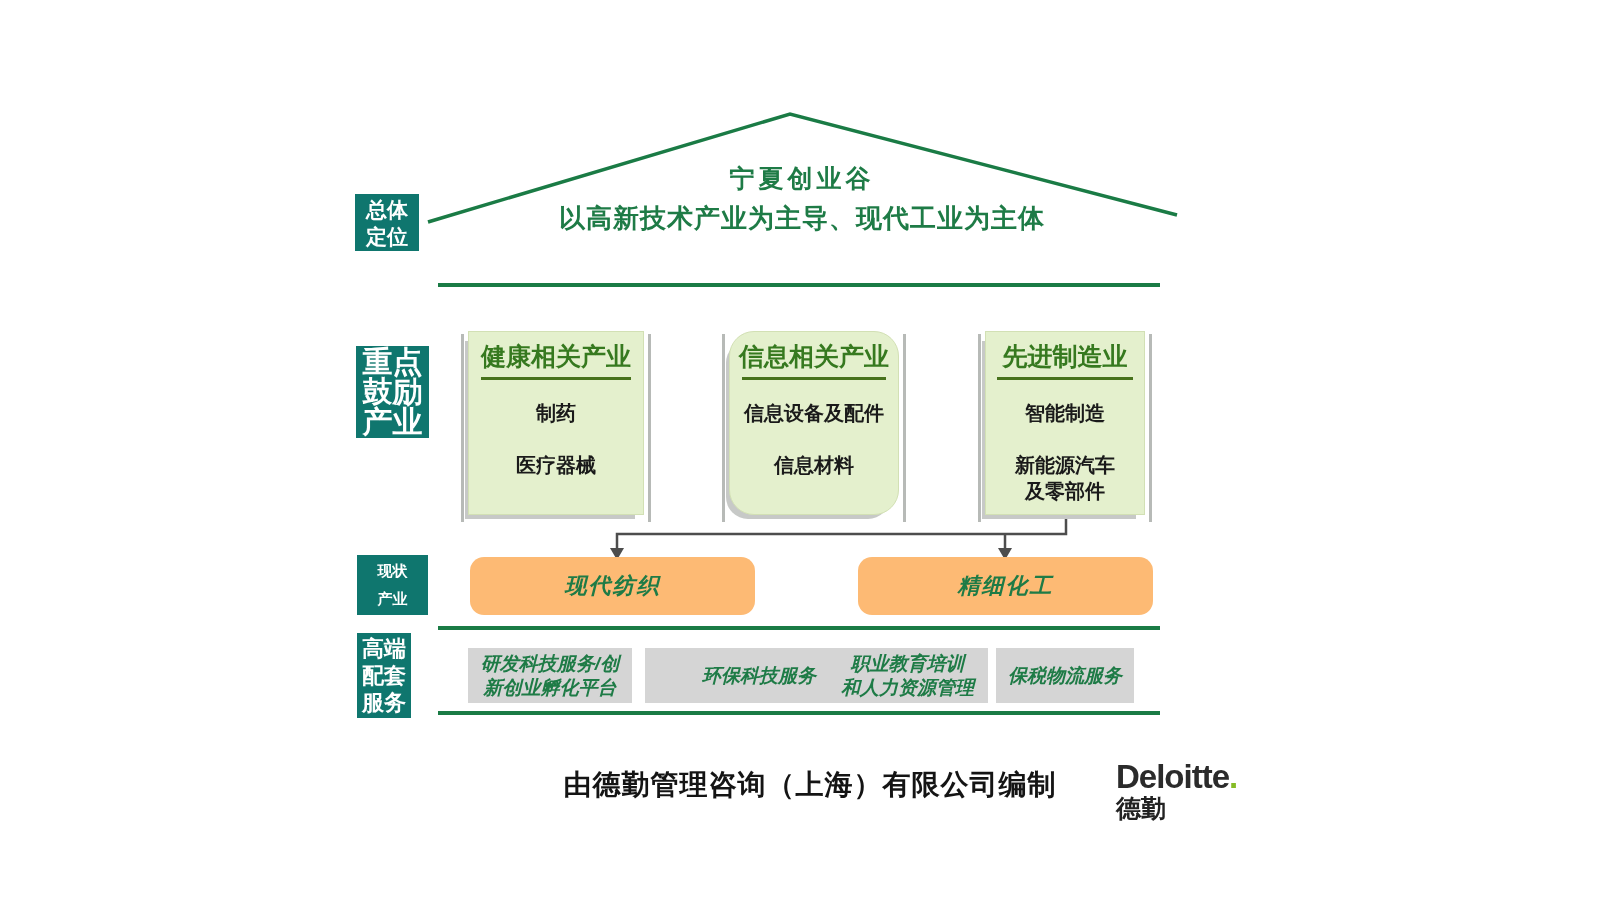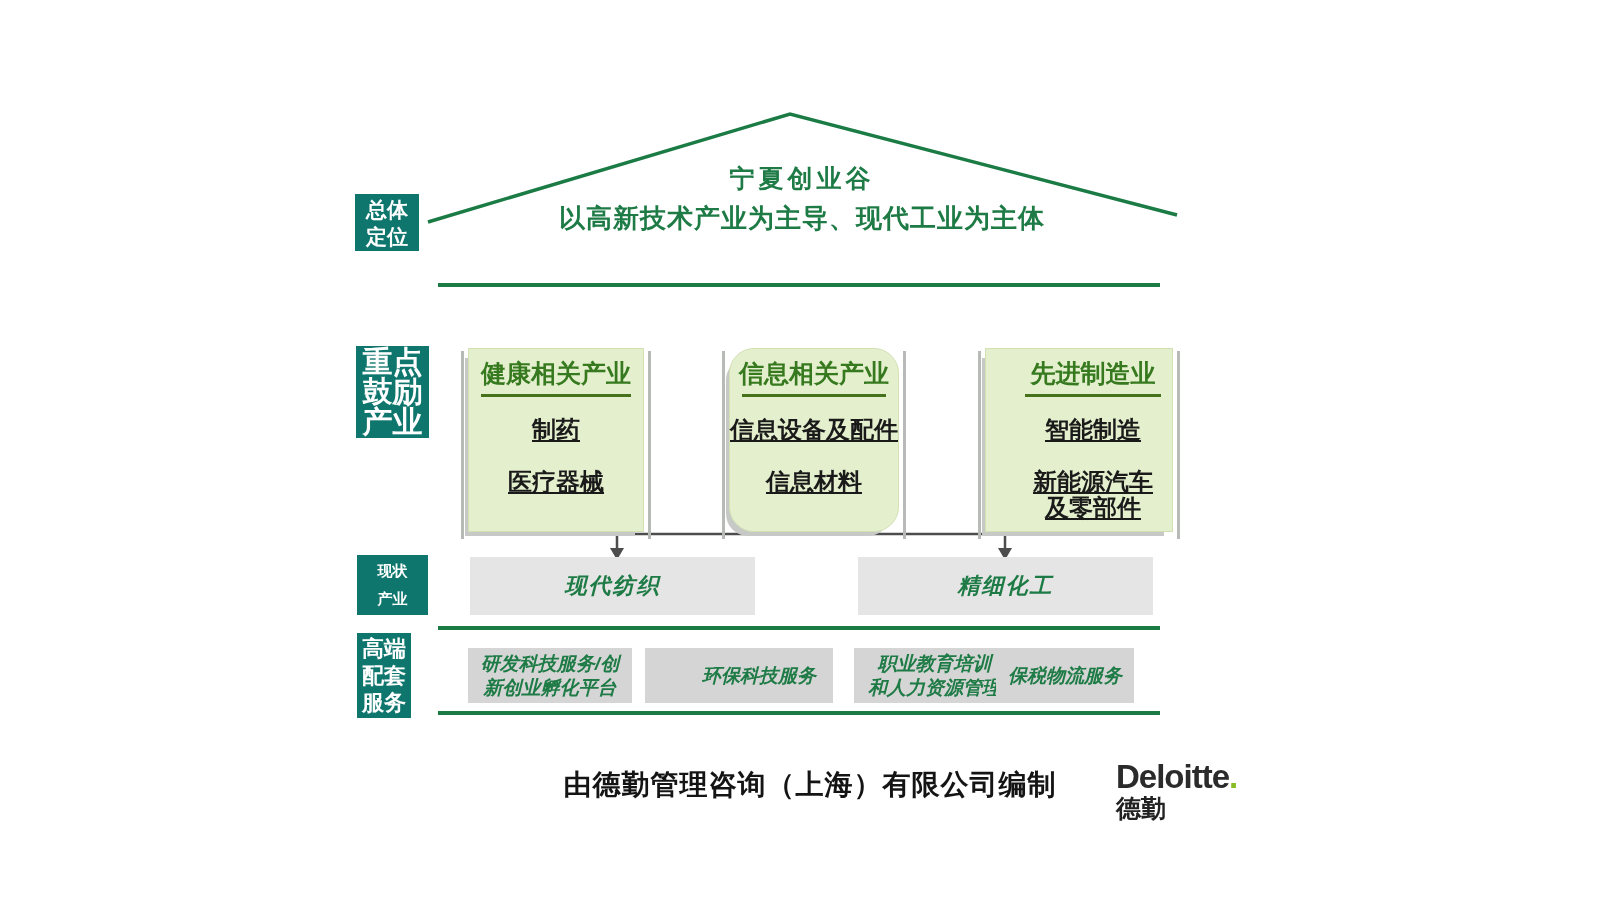--- a/index.html
+++ b/index.html
@@ -35,61 +35,62 @@
   .roof-title { font-size:25px; font-weight:bold; letter-spacing:4px; line-height:36px; }
   .roof-subtitle { font-size:26px; font-weight:bold; letter-spacing:1px; line-height:32px; margin-top:6px; }
 
   .divider { position:absolute; left:438px; width:722px; height:4px; background:#1A7B45; }
   .d1 { top:283px; }
   .d2 { top:626px; }
   .d3 { top:711px; }
 
   
   .ibox {
-    position:absolute; top:348px; height:182px;
+    position:absolute; top:331px; height:182px;
     background:#E4F0CD;
     border:1px solid #D2E0B4;
     box-shadow:-6px 7px 0 -3px #C7C9C7;
     text-align:center;
   }
   .ibox::before, .ibox::after {
     content:""; position:absolute; top:2px; bottom:-8px; width:3px; background:#B7BAB7;
   }
   .ibox::before { left:-8px; }
   .ibox::after  { right:-8px; }
   .ibox1 { left:468px; width:174px; }
   .ibox2 { left:729px; width:168px;border-radius:25px; }
-  .ibox3 { left:985px; width:158px;padding-left:28px; }
+  .ibox3 { left:985px; width:158px; }
   .ibox-title { margin-top:11px; font-size:25px; font-weight:bold; color:#36791F; line-height:26px; }
   .ibox-underline { width:86%; height:3px; background:#47721C; margin:8px auto 0 auto; }
   .ibox-items { margin-top:20px; display:flex; flex-direction:column; gap:26px; }
-  .ibox-item { font-size:24px; font-weight:bold; color:#1A1A1A; line-height:26px; white-space:pre-line;text-decoration:underline; }
+  .ibox-item { font-size:20px; font-weight:bold; color:#1A1A1A; line-height:26px; white-space:pre-line; }
 
   
   .cbox {
     position:absolute; top:557px; height:58px;
-    background:#e5e5e5;
+    background:#fdba74;
     display:flex; align-items:center; justify-content:center;
     font-size:22px; font-weight:bold; font-style:italic; color:#1E7B46;
     letter-spacing:2px;
+    border-radius:14px;
   }
   .cbox1 { left:470px; width:285px; }
   .cbox2 { left:858px; width:295px; }
 
   
   .sbox {
     position:absolute; top:648px; height:55px;
     background:#D5D5D5;
     display:flex; align-items:center; justify-content:center;
     font-size:19px; font-weight:bold; font-style:italic; color:#1E7B46;
     line-height:24px; text-align:center; white-space:pre-line;
   }
   .sbox1 { left:468px; width:164px; }
   .sbox2 { left:645px; width:148px;padding-left:40px; }
-  .sbox3 { left:854px; width:161px; }
+  .sbox3 { left:827px; width:161px; }
   .sbox4 { left:996px; width:138px; }
 
   
   .credit {
     position:absolute; left:460px; top:766px; width:700px;
     text-align:center; font-size:28px; font-weight:bold; color:#141414; letter-spacing:1px;
   }
   .logo { position:absolute; left:1116px; top:760px; }
   .logo-word { font-size:33px; font-weight:bold; color:#2B2B2B; letter-spacing:-1px; line-height:34px; }
   .logo-dot { color:#86BC25; }

